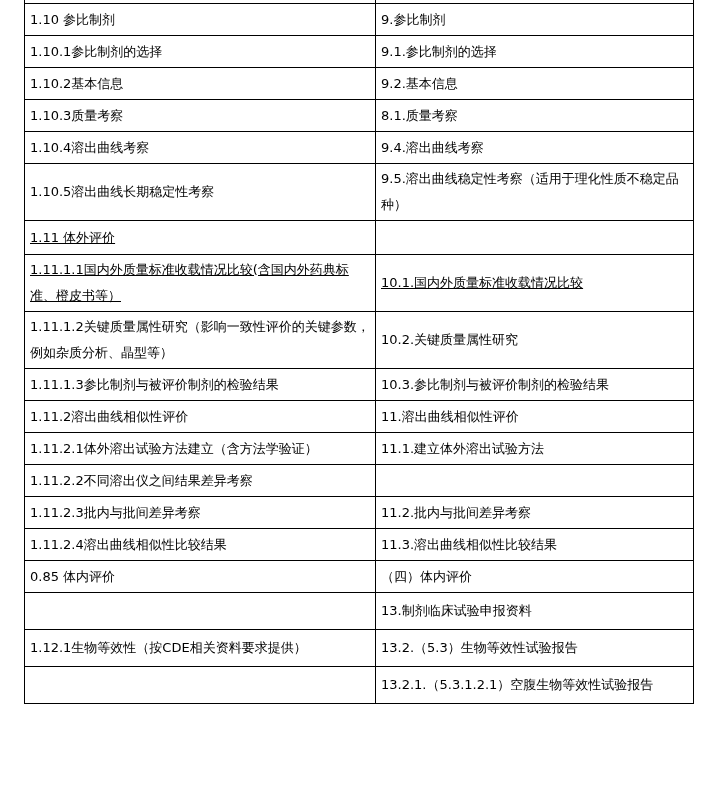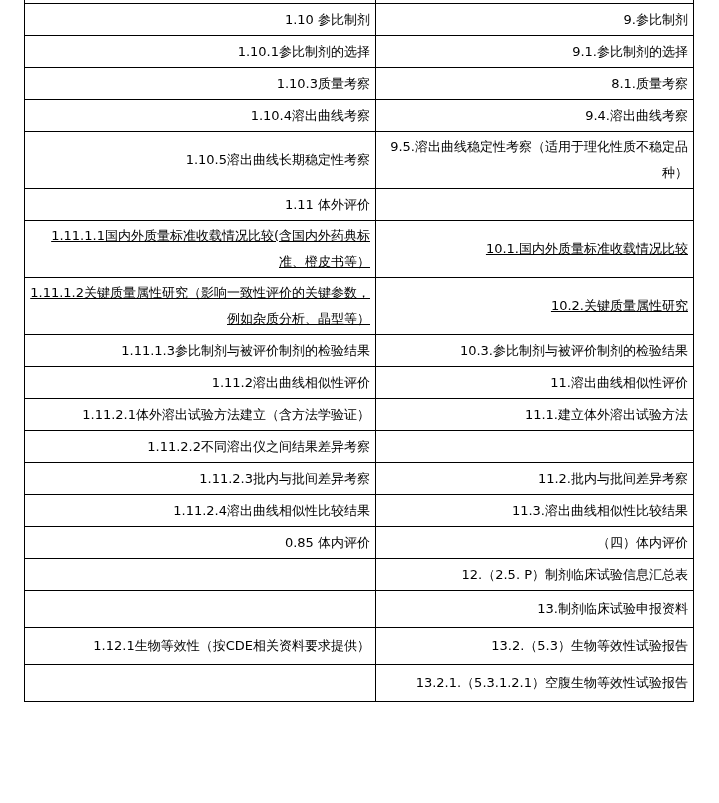--- a/index.html
+++ b/index.html
@@ -29,21 +29,20 @@
     box-sizing: border-box;
     height: 32px;
     padding: 2px 5px;
     font-size: 13px;
     line-height: 26px;
     color: #000000;
     vertical-align: middle;
     word-break: break-all;
     overflow: hidden;
     background: #ffffff;
-    text-align: right;
   }
   
   tbody tr:nth-child(8) td,
   tbody tr:nth-child(9) td { height: 34px; text-decoration: underline; }
   
   tbody tr:nth-child(18) td { height: 37px; }
   
   tbody tr:nth-child(n+19):nth-child(-n+23) td { height: 37px; }
   
   tr.sliver td { height: 30px; padding: 0; }
@@ -63,20 +62,24 @@
           <td></td>
           <td></td>
         </tr>
         <tr>
     <td>1.10 参比制剂</td>
     <td>9.参比制剂</td>
   </tr>
           <tr>
     <td>1.10.1参比制剂的选择</td>
     <td>9.1.参比制剂的选择</td>
+  </tr>
+          <tr>
+    <td>1.10.2基本信息</td>
+    <td>9.2.基本信息</td>
   </tr>
           <tr>
     <td>1.10.3质量考察</td>
     <td>8.1.质量考察</td>
   </tr>
           <tr>
     <td>1.10.4溶出曲线考察</td>
     <td>9.4.溶出曲线考察</td>
   </tr>
           <tr>
@@ -118,24 +121,20 @@
           <tr>
     <td>1.11.2.4溶出曲线相似性比较结果</td>
     <td>11.3.溶出曲线相似性比较结果</td>
   </tr>
           <tr>
     <td>0.85 体内评价</td>
     <td>（四）体内评价</td>
   </tr>
           <tr>
     <td></td>
-    <td>12.（2.5. P）制剂临床试验信息汇总表</td>
-  </tr>
-          <tr>
-    <td></td>
     <td>13.制剂临床试验申报资料</td>
   </tr>
           <tr>
     <td>1.12.1生物等效性（按CDE相关资料要求提供）</td>
     <td>13.2.（5.3）生物等效性试验报告</td>
   </tr>
           <tr>
     <td></td>
     <td>13.2.1.（5.3.1.2.1）空腹生物等效性试验报告</td>
   </tr>

